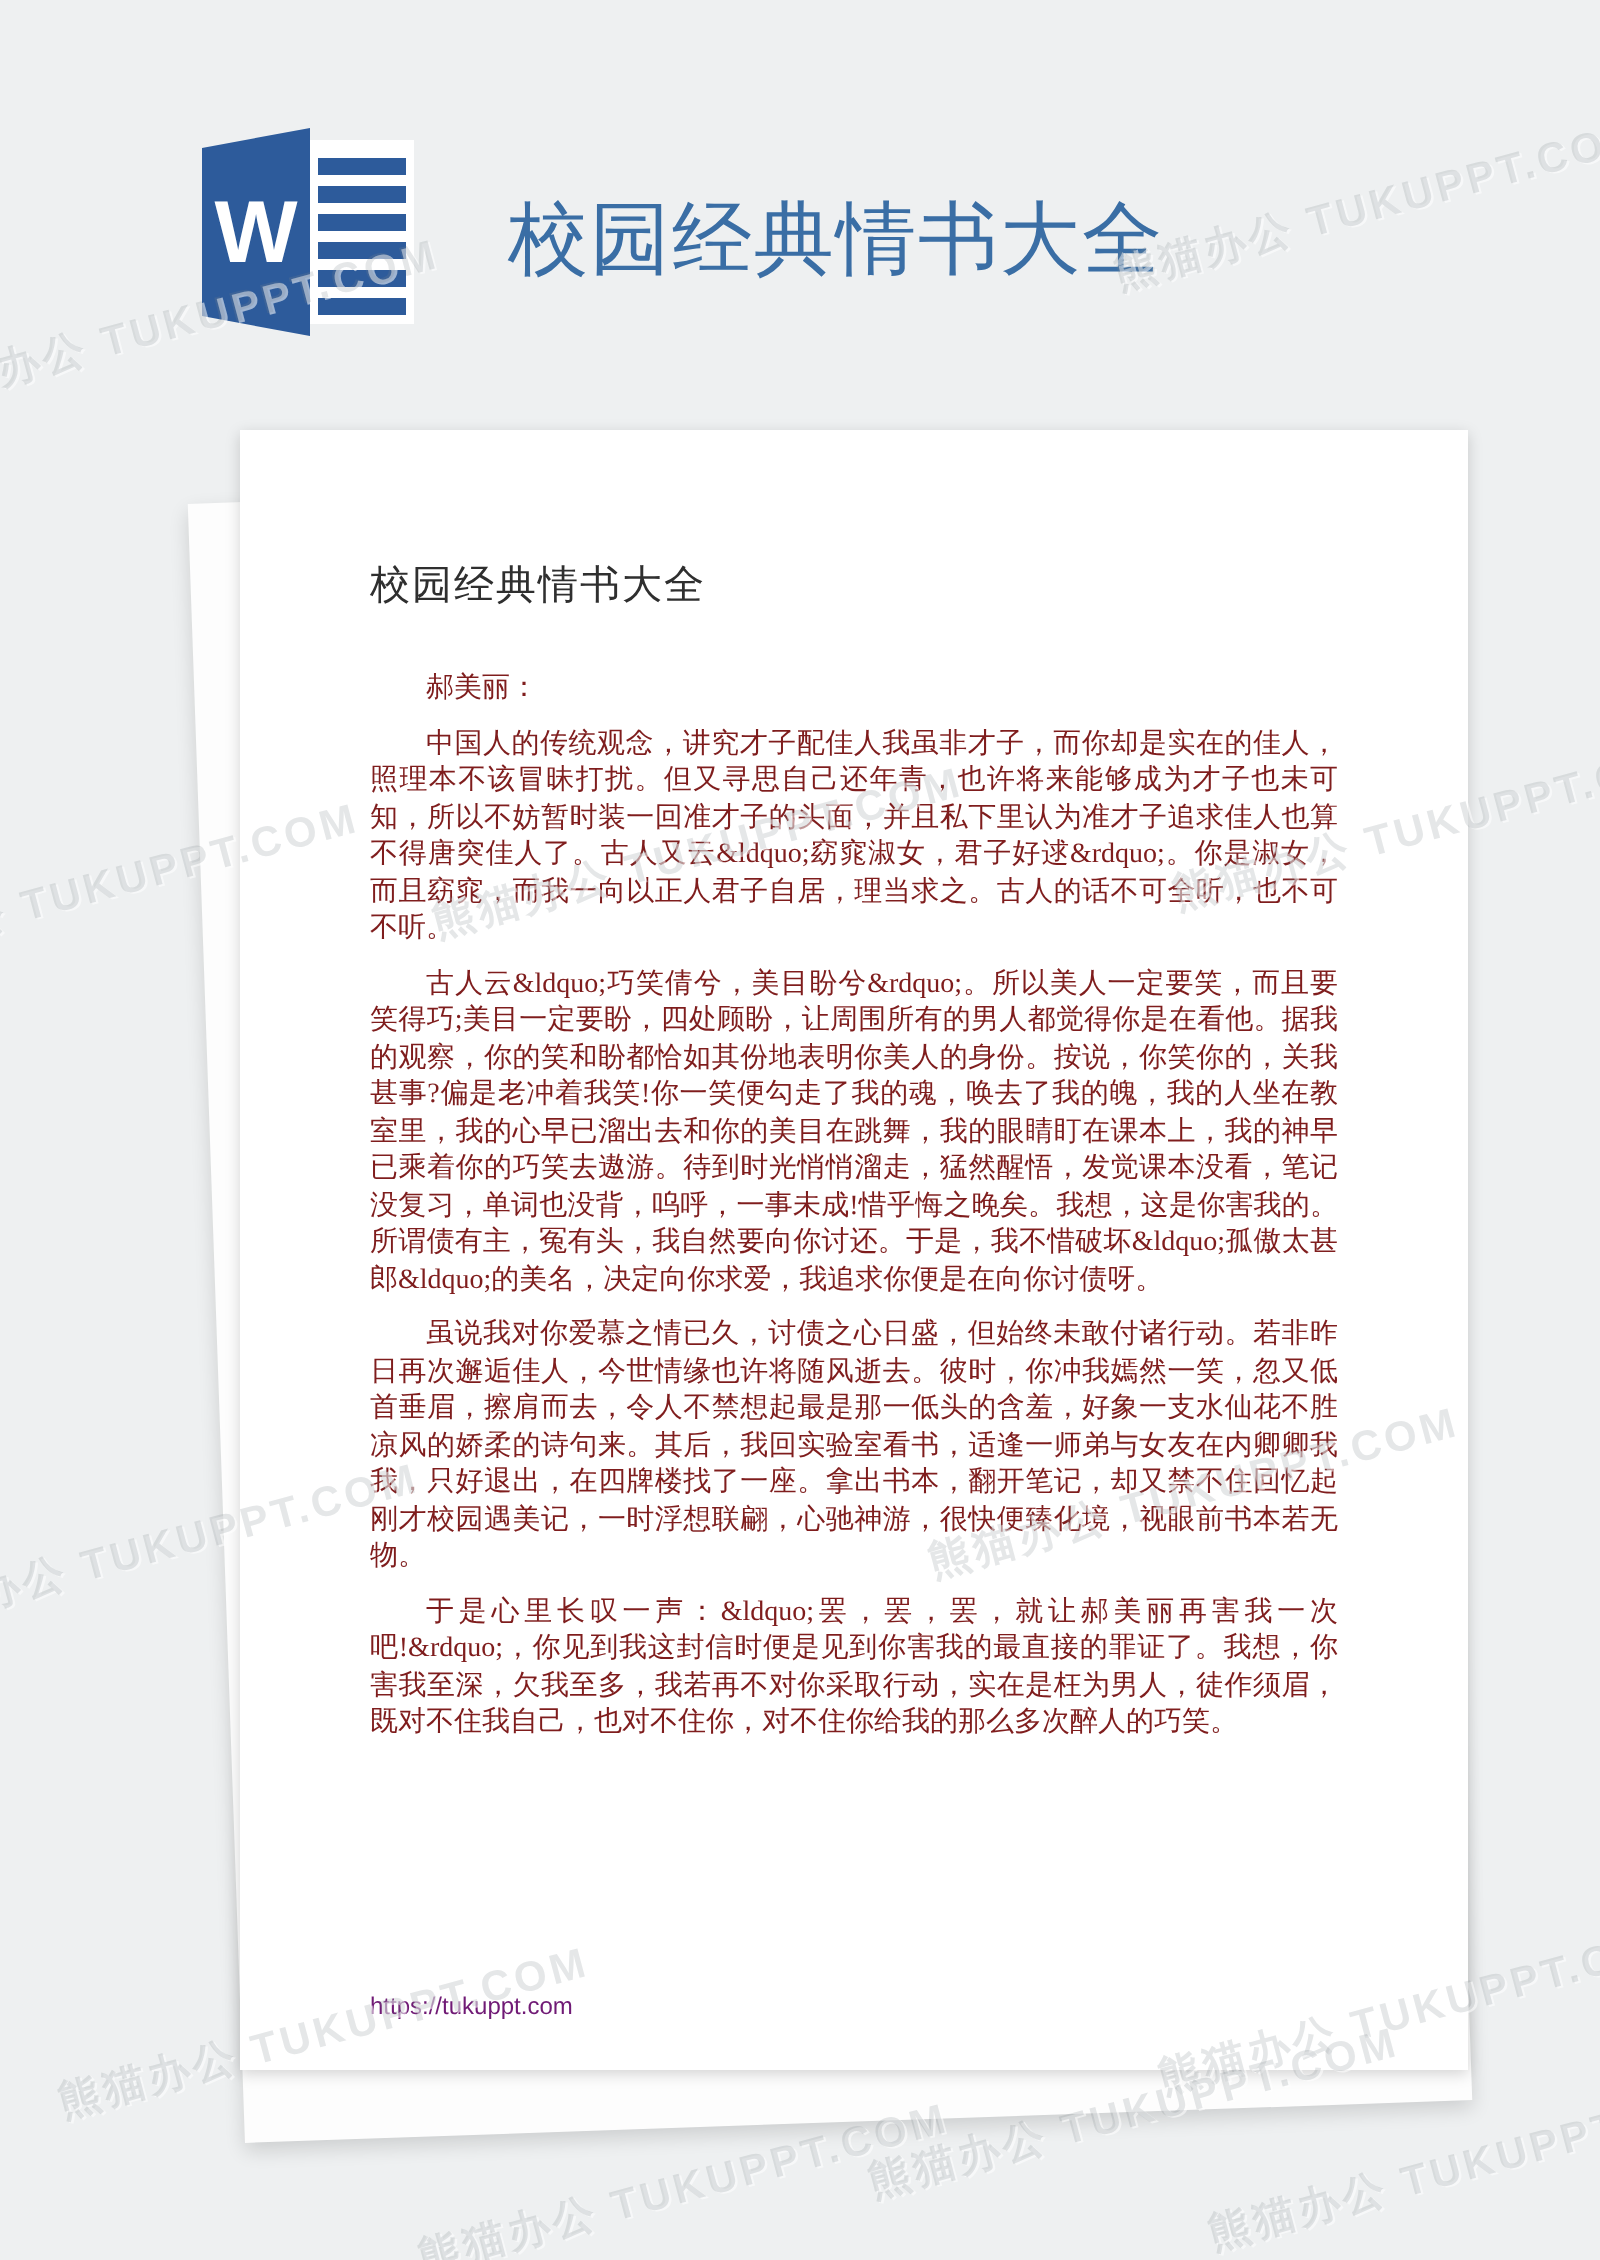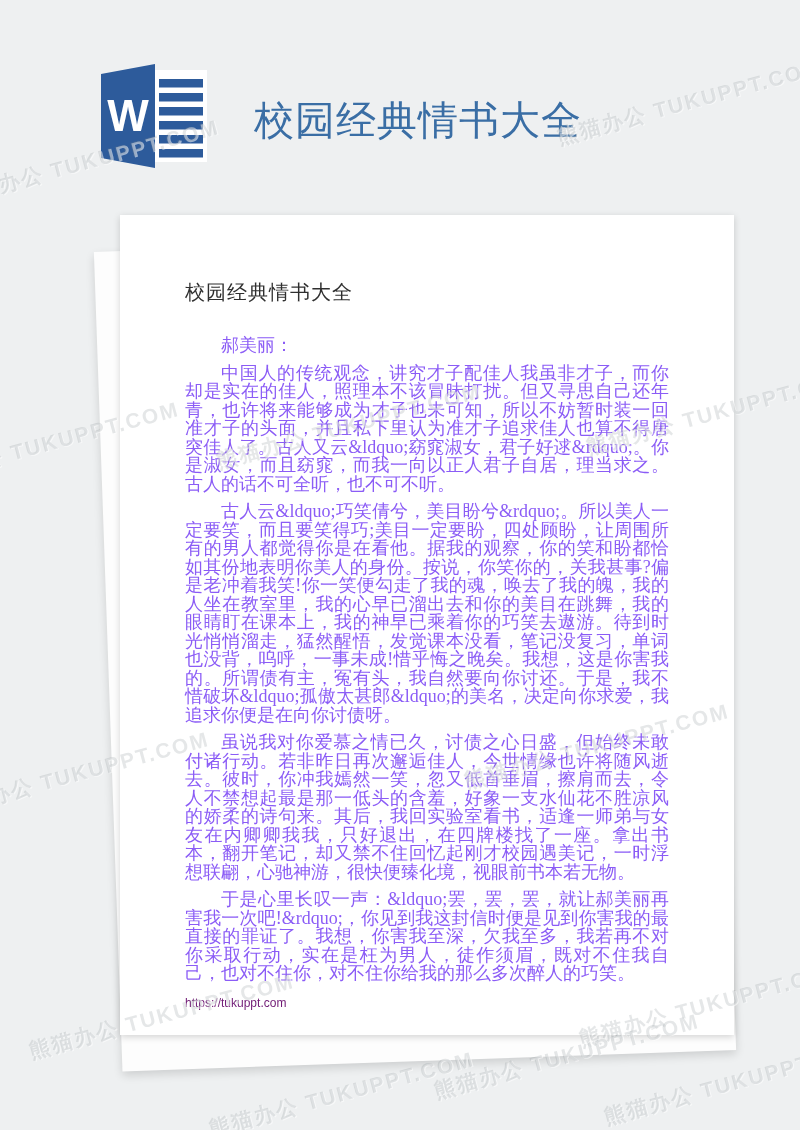--- a/index.html
+++ b/index.html
@@ -36,21 +36,21 @@
 
   .page-content { position: absolute; left: 65px; right: 65px; top: 64px; }
   .doc-title {
     margin: 0 0 30px 0;
     font-family: "Liberation Serif", "DejaVu Serif", serif;
     font-size: 20px; font-weight: 400; color: #2f2f2f; letter-spacing: 1px;
   }
   .doc-body p {
     margin: 0 0 9px 0;
     font-family: "Liberation Serif", "DejaVu Serif", serif;
-    font-size: 18px; line-height: 18.5px; color: #8b5cf6;
+    font-size: 14px; line-height: 18.5px; color: #7f1d1d;
     text-indent: 2em; text-align: justify;
   }
   .doc-footer-url {
     position: absolute; left: 65px; bottom: 25px;
     font-size: 12px; color: #701a75;
     font-family: "Liberation Sans", sans-serif;
   }
 
   
   .wm-layer { position: absolute; inset: 0; z-index: 9; pointer-events: none; }

